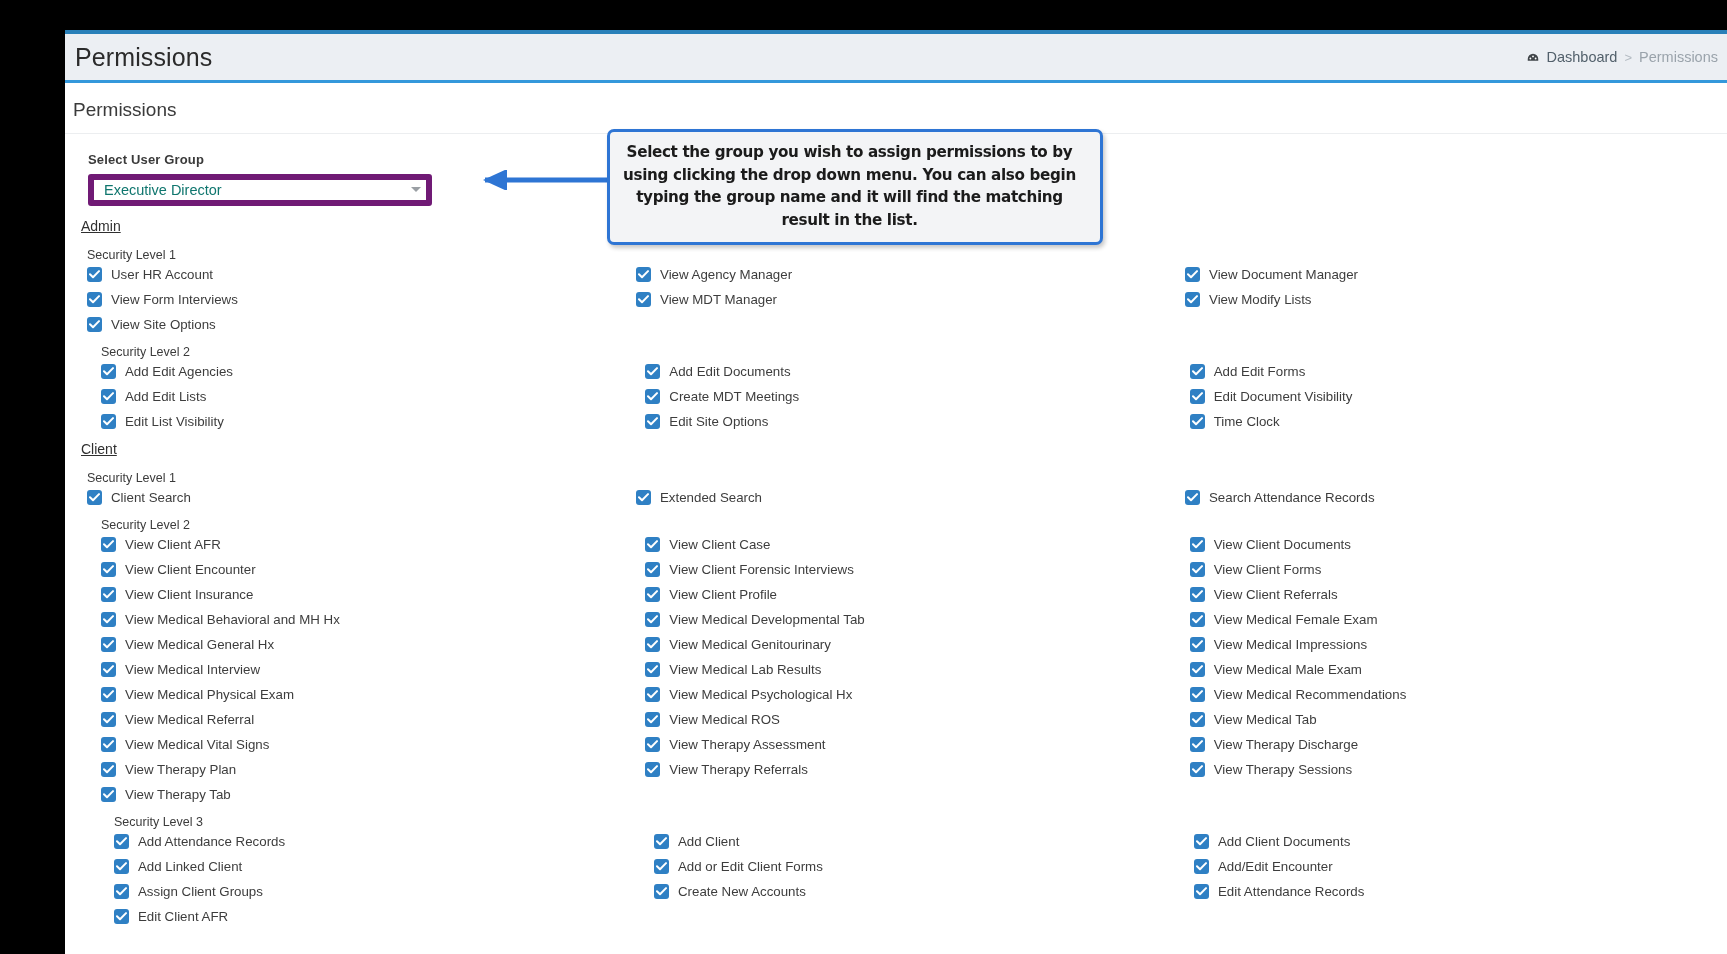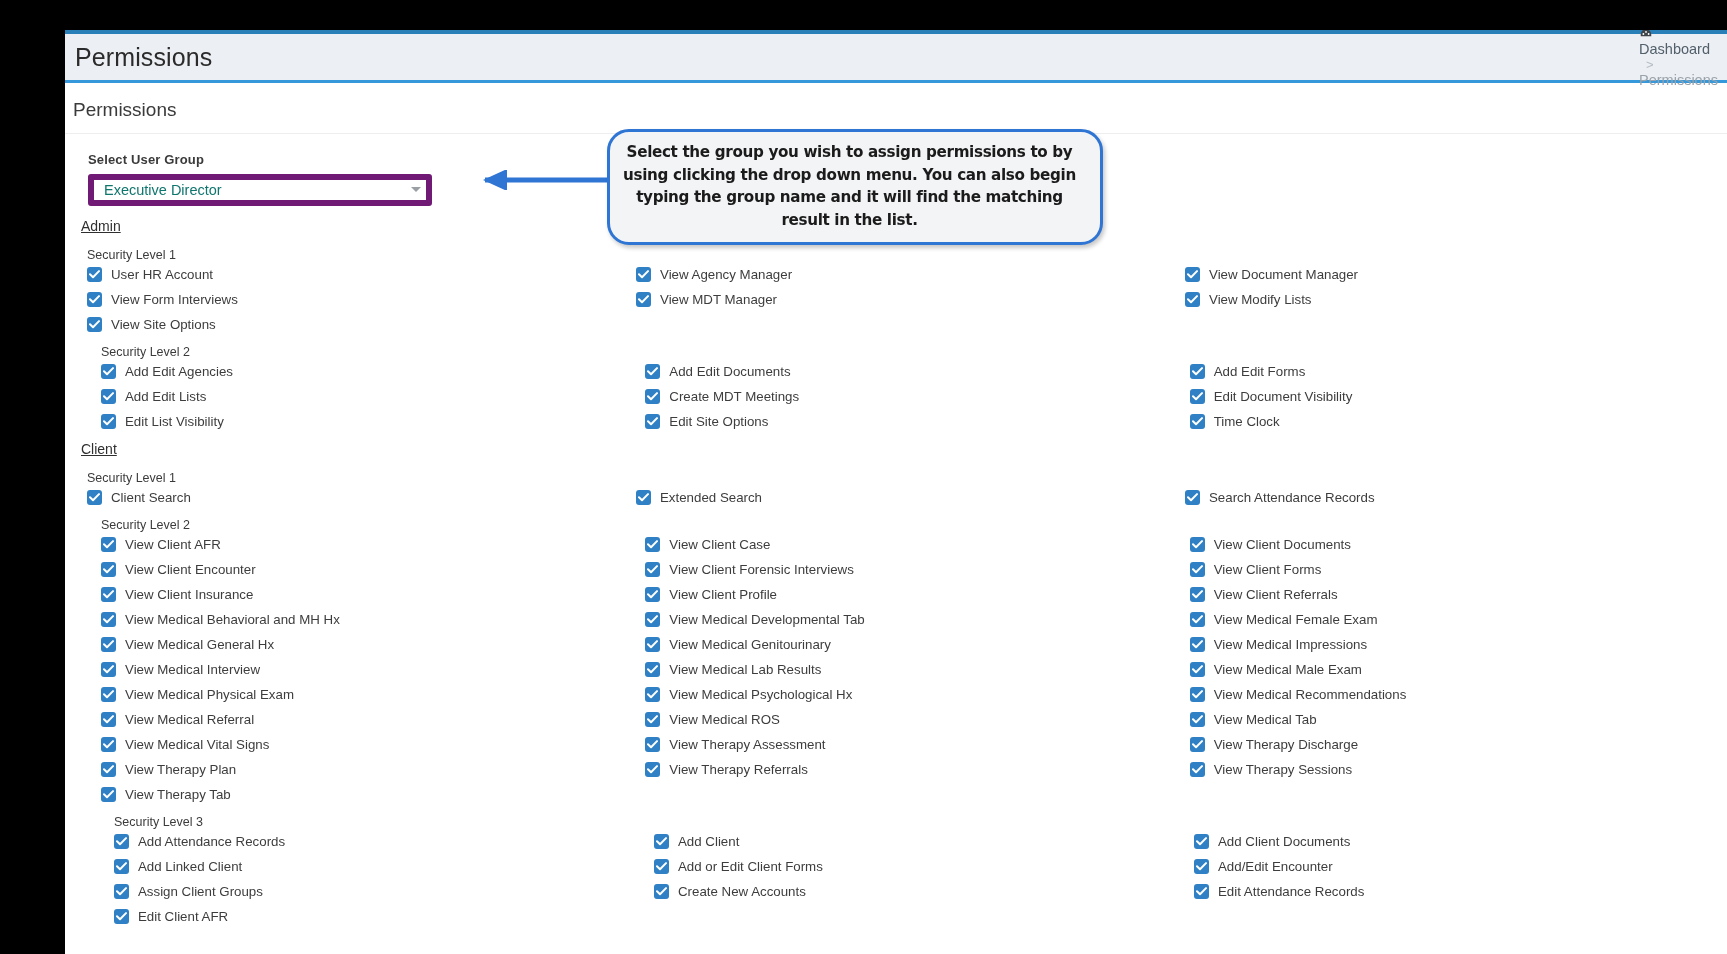--- a/index.html
+++ b/index.html
@@ -31,24 +31,23 @@
     margin:0 0 0 10px;
     font-size:25px;
     font-weight:400;
     color:#2b2b2b;
     letter-spacing:.1px;
   }
   .breadcrumb{
     position:absolute;
     right:16px; top:50%;
     transform:translateY(-50%);
-    display:flex;align-items:flex-start;
+    display:flex;align-items:flex-end;
     font-size:14.5px;
     color:#5c6670;
-    flex-direction:column;
   }
   .bc-icon{
     width:14px;height:14px;
     margin-right:7px;
     display:inline-block;
     position:relative;
   }
   .bc-icon svg{display:block}
   .bc-link{color:#52606b;}
   .bc-sep{margin:0 7px;color:#b4bbc2;font-size:13px;}
@@ -150,21 +149,21 @@
   .cb svg{position:absolute;left:2px;top:3px;}
   .perm-label{ white-space:nowrap; }
 
   
   .callout{
     position:absolute;
     left:542px; top:99px;
     width:496px;
     box-sizing:border-box;
     border:3px solid #2e75d4;
-    border-radius:22px;
+    border-radius:7px;
     background:#f3f4f6;
     padding:9px 15px 11px 4px;
     box-shadow:2px 3px 4px rgba(0,0,0,.22);
     z-index:30;
   }
   .callout p{
     margin:0;
     text-align:center;
     font-family:"DejaVu Sans", sans-serif;
     font-size:15.2px;

